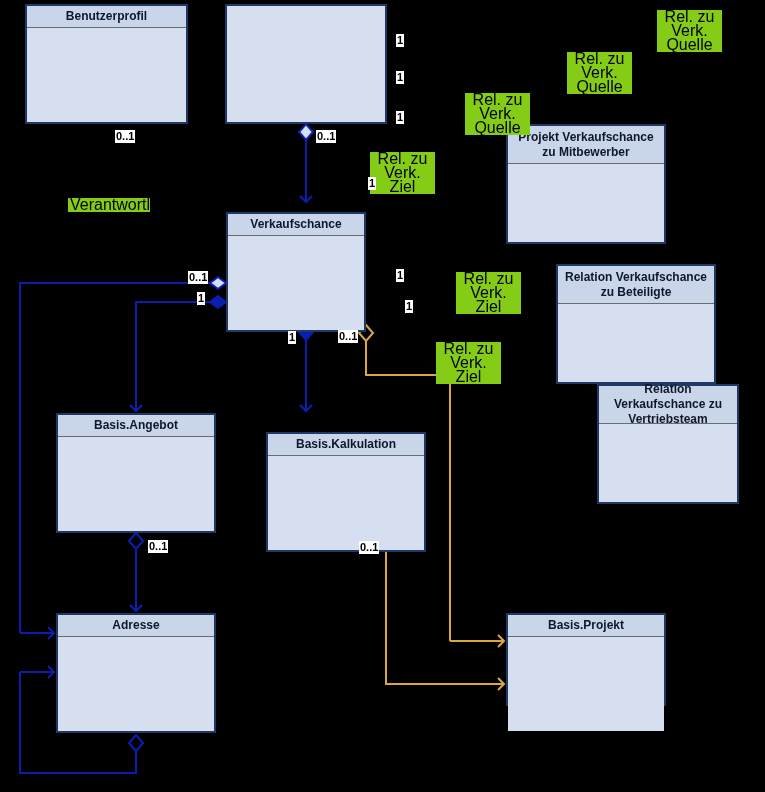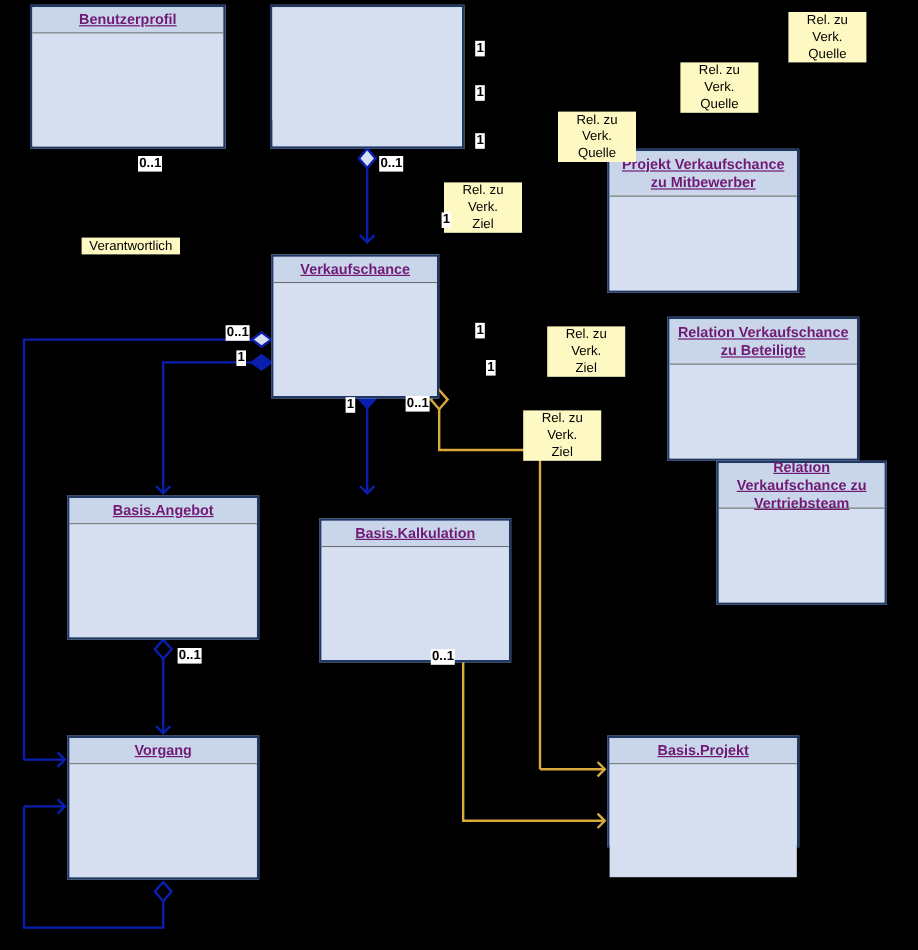--- a/index.html
+++ b/index.html
@@ -7,27 +7,27 @@
        font-family:"Liberation Sans", sans-serif;}
   #stage{position:relative;width:765px;height:792px;background:#000;}
 
   
   .uml-class{position:absolute;box-sizing:border-box;
              border:2px solid #1f3864;background:#d5dff0;}
   .uml-class .hdr{box-sizing:border-box;width:100%;
              background:#c9d6ea;border-bottom:1px solid #6b6b6b;
              display:flex;align-items:center;justify-content:center;
              text-align:center;padding:2px 4px;}
-  .uml-class .hdr span{color:#701a75;font-weight:bold;font-size:12px;
-             text-decoration:underline;line-height:15px;}
+  .uml-class .hdr span{color:#0f172a;font-weight:bold;font-size:12px;
+             line-height:15px;}
   .uml-class .body{width:100%;background:#d5dff0;}
 
   
-  .lbl{position:absolute;background:#fef9c3;color:#000;
-       font-size:11px;line-height:14px;text-align:center;
+  .lbl{position:absolute;background:#84cc16;color:#000;
+       font-size:16px;line-height:14px;text-align:center;
        padding:0 2px;white-space:pre-line;}
   .mult{position:absolute;background:#ffffff;color:#000;
         font-size:11px;line-height:13px;font-weight:bold;
         padding:0 1px;}
   svg.overlay{position:absolute;left:0;top:0;width:765px;height:792px;
               pointer-events:none;}
 </style>
 </head>
 <body>
 
@@ -139,21 +139,21 @@
   <div class="uml-class" style="left:597px;top:384px;width:142px;height:120px;">
     <div class="hdr" style="height:38px;">
       <span>Relation Verkaufschance 
 zu Vertriebsteam</span>
     </div>
     <div class="body" style="height:78px;"></div>
   </div>
 
   <div class="uml-class" style="left:56px;top:613px;width:160px;height:120px;">
     <div class="hdr" style="height:22px;">
-      <span>Vorgang</span>
+      <span>Adresse</span>
     </div>
     <div class="body" style="height:94px;"></div>
   </div>
 
   <div class="uml-class" style="left:506px;top:613px;width:160px;height:93px;">
     <div class="hdr" style="height:22px;">
       <span>Basis.Projekt</span>
     </div>
     <div class="body" style="height:94px;"></div>
   </div>

